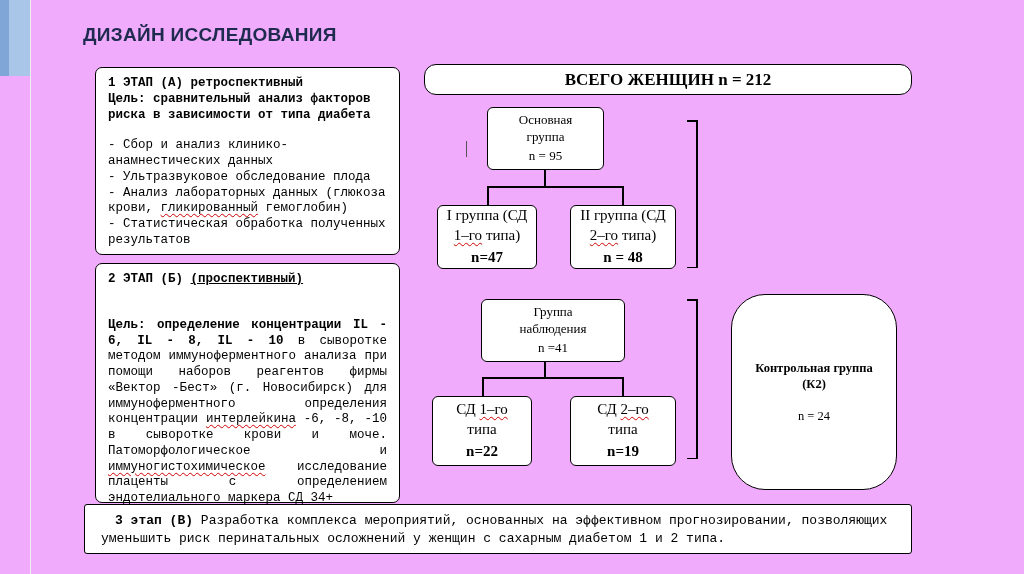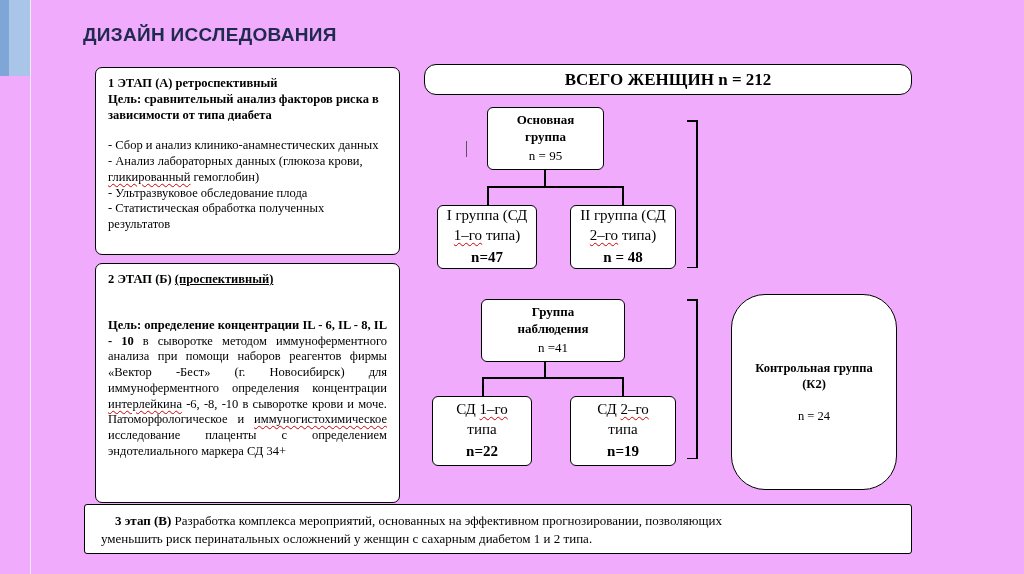--- a/index.html
+++ b/index.html
@@ -12,32 +12,32 @@
       font-family:"Liberation Sans",sans-serif;font-weight:700;font-size:19px;
       color:#1f2b4e;letter-spacing:.3px;}
   .box{position:absolute;border:1.5px solid #000;background:#fff;box-sizing:border-box;}
   .stage1{left:95px;top:67px;width:305px;height:188px;border-radius:7px;
       padding:8px 12px;font-size:12.5px;line-height:1.26;}
   .stage2{left:95px;top:263px;width:305px;height:240px;border-radius:7px;
       padding:8px 12px;font-size:12.5px;line-height:1.26;}
   .stage3{left:84px;top:504px;width:828px;height:50px;border-radius:3px;
       padding:7px 6px 0 16px;font-size:13px;line-height:1.4;}
   .stage3 .l1{text-indent:14px;}
-  p{margin:0;}
+  p{margin:0;font-family:Liberation Mono, monospace;}
   .gap{height:15px;}
   .b{font-weight:700;}
   .u{text-decoration:underline;}
   .just{text-align:justify;margin-top:30px;}
   .sp{text-decoration-line:underline;text-decoration-style:wavy;
       text-decoration-color:#d00000;text-decoration-thickness:1px;text-underline-offset:2px;}
   .total{left:424px;top:64px;width:488px;height:31px;border-radius:12px;
       display:flex;align-items:center;justify-content:center;font-weight:700;font-size:17px;}
   .node{display:flex;flex-direction:column;align-items:center;justify-content:center;
       text-align:center;font-size:15px;line-height:1.3;border-radius:6px;padding:4px;}
-  .node .name{font-weight:700;}
+  .node .name{font-weight:400;}
   .node .n{margin-top:3px;}
   .main-group{left:487px;top:107px;width:117px;height:63px;font-size:13px;}
   .main-group .name{max-width:80px;}
   .group1{left:437px;top:205px;width:100px;height:64px;}
   .group2{left:570px;top:205px;width:106px;height:64px;}
   .obs{left:481px;top:299px;width:144px;height:63px;font-size:13px;}
   .obs .name{max-width:92px;}
   .sd1{left:432px;top:396px;width:100px;height:70px;}
   .sd2{left:570px;top:396px;width:106px;height:70px;}
   .sdtext{max-width:56px;}
@@ -59,22 +59,22 @@
   <div class="accent-light"></div>
   <div class="edge-line"></div>
 
   <h1 class="page-title">ДИЗАЙН ИССЛЕДОВАНИЯ</h1>
 
   <div class="box stage1">
     <p class="b">1 ЭТАП (А) ретроспективный</p>
     <p class="b">Цель: сравнительный анализ факторов риска в зависимости от типа диабета</p>
     <div class="gap"></div>
     <p>- Сбор и анализ клинико-анамнестических данных</p>
+    <p>- Ультразвуковое обследование плода</p>
     <p><span>- Анализ лабораторных данных (глюкоза крови,</span> <span class="sp">гликированный</span> <span>гемоглобин)</span></p>
-    <p>- Ультразвуковое обследование плода</p>
     <p>- Статистическая обработка полученных результатов</p>
   </div>
 
   <div class="box stage2">
     <p><span class="b">2 ЭТАП (Б)</span> <span class="b u">(проспективный)</span></p>
     <p class="just"><span class="b">Цель: определение концентрации IL - 6, IL - 8, IL - 10</span>
       <span>в сыворотке методом иммуноферментного анализа при помощи наборов реагентов фирмы «Вектор -Бест» (г. Новосибирск) для иммуноферментного определения концентрации</span>
       <span class="sp">интерлейкина</span>
       <span>-6, -8, -10 в сыворотке крови и моче. Патоморфологическое и</span>
       <span class="sp">иммуногистохимическое</span>

